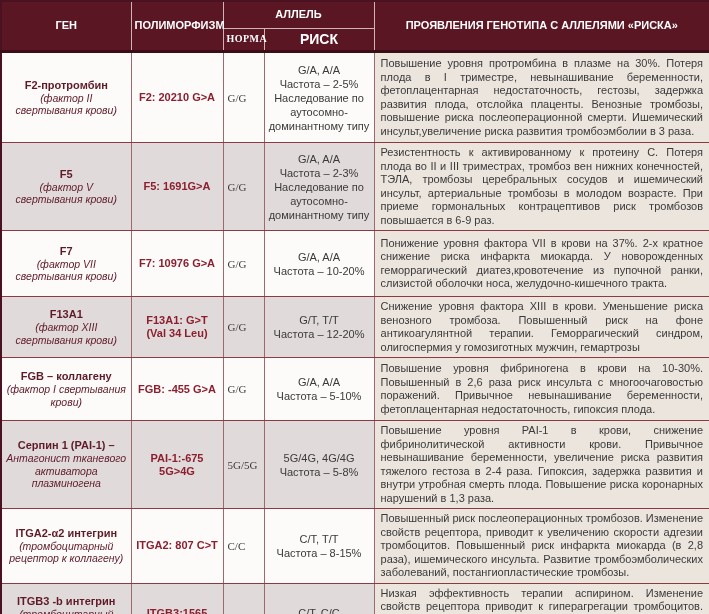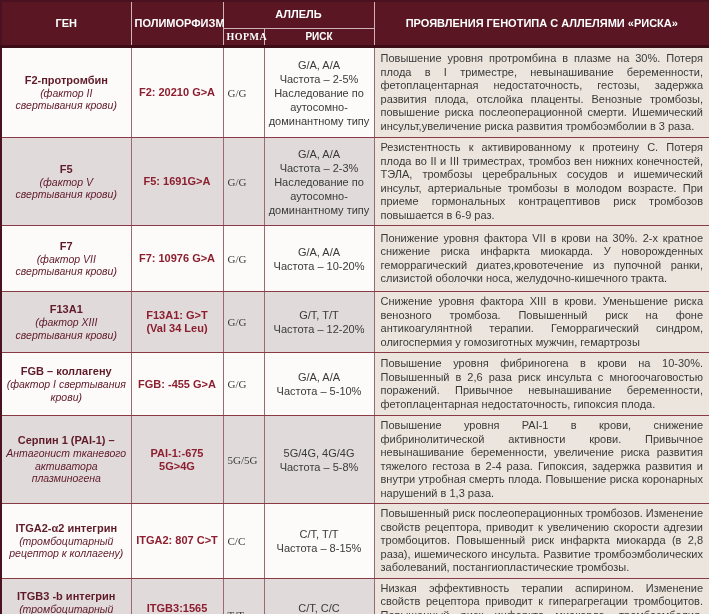--- a/index.html
+++ b/index.html
@@ -44,21 +44,21 @@
   thead tr:first-child{height:27px;}
   thead tr:last-child{height:17px;}
   thead tr:last-child th{border-bottom:3px solid #3c0d17;}
   thead th[rowspan]{border-bottom:3px solid #3c0d17;}
   th.th-norm{
     font-family:"Liberation Serif",serif;
     font-weight:bold;
     font-size:10px;
     letter-spacing:.5px;
   }
-  th.th-risk{font-size:10px;}
+  th.th-risk{font-size:14px;}
 
   tbody td{
     border:1px solid var(--border);
     border-top:1px solid #8a3a44;
     border-bottom:1px solid #8a3a44;
     vertical-align:middle;
     color:var(--body-text);
     font-size:11px;
     padding:0 4px;
     background:var(--row-plain);
@@ -159,21 +159,21 @@
   </tr>
       <tr>
     <td class="gene">
       <div class="gene-name">F7</div>
       <div class="gene-desc">(фактор VII свертывания крови)</div>
     </td>
     <td class="poly">F7: 10976 G&gt;A</td>
     <td class="norm">G/G</td>
     <td class="risk">G/A, A/A
 Частота – 10-20%</td>
-    <td class="desc">Понижение уровня фактора VII в крови на 30%. 2-х кратное снижение риска инфаркта миокарда. У новорожденных геморрагический диатез,кровотечение из пупочной ранки, слизистой оболочки носа, желудочно-кишечного тракта.</td>
+    <td class="desc">Понижение уровня фактора VII в крови на 37%. 2-х кратное снижение риска инфаркта миокарда. У новорожденных геморрагический диатез,кровотечение из пупочной ранки, слизистой оболочки носа, желудочно-кишечного тракта.</td>
   </tr>
       <tr class="shaded">
     <td class="gene">
       <div class="gene-name">F13A1</div>
       <div class="gene-desc">(фактор XIII свертывания крови)</div>
     </td>
     <td class="poly">F13A1: G&gt;T
 (Val 34 Leu)</td>
     <td class="norm">G/G</td>
     <td class="risk">G/T, T/T

